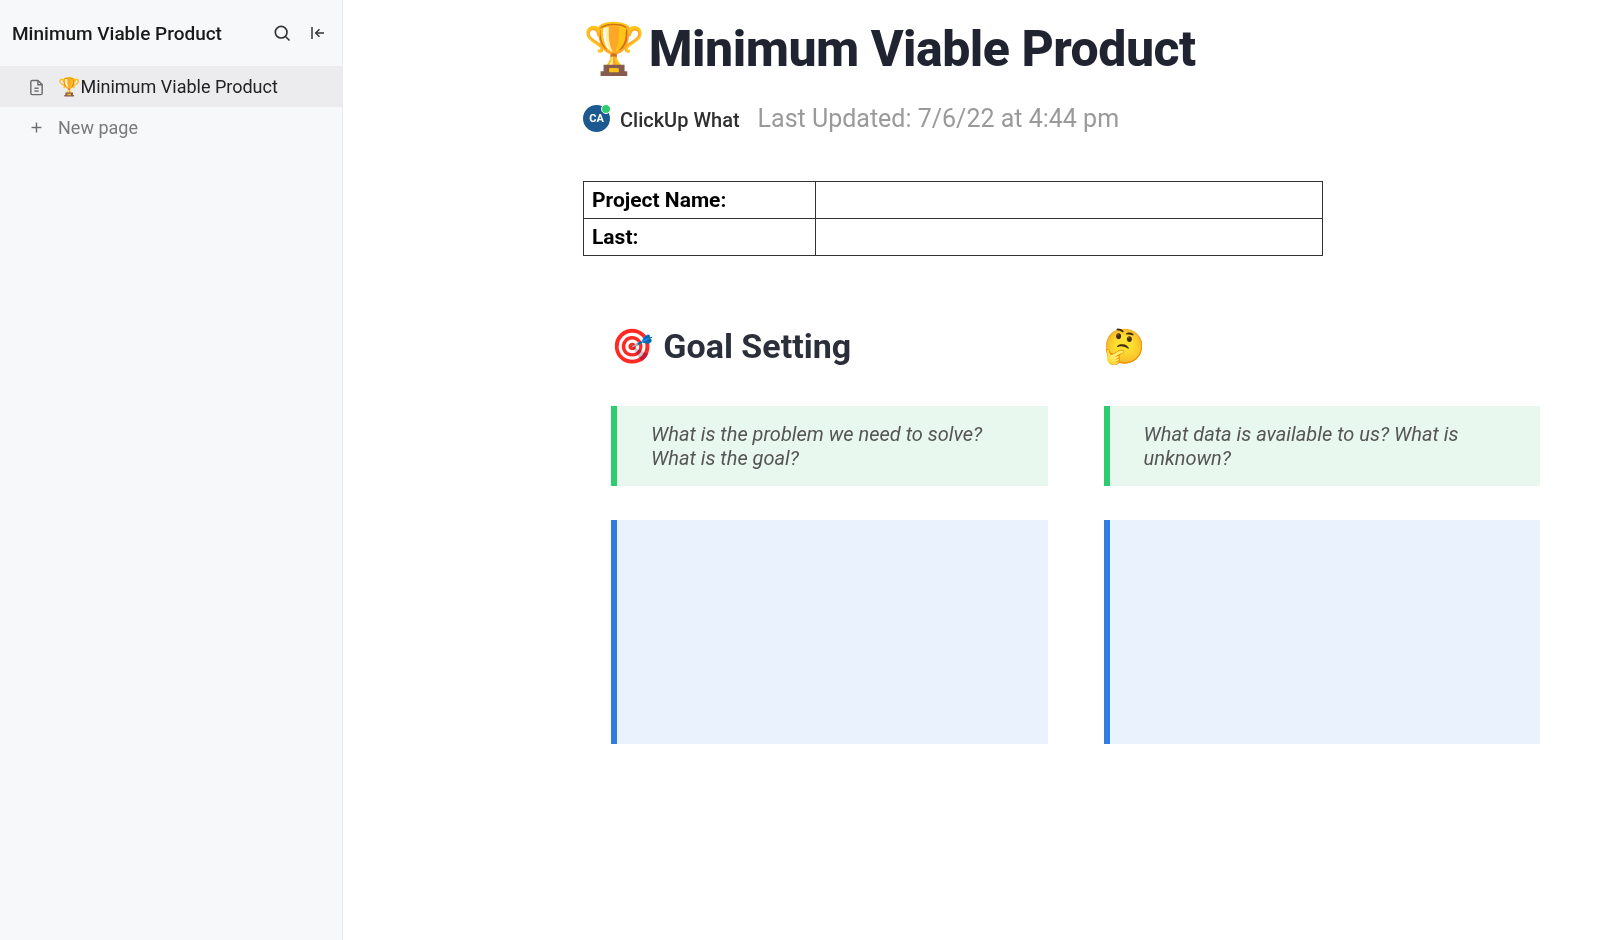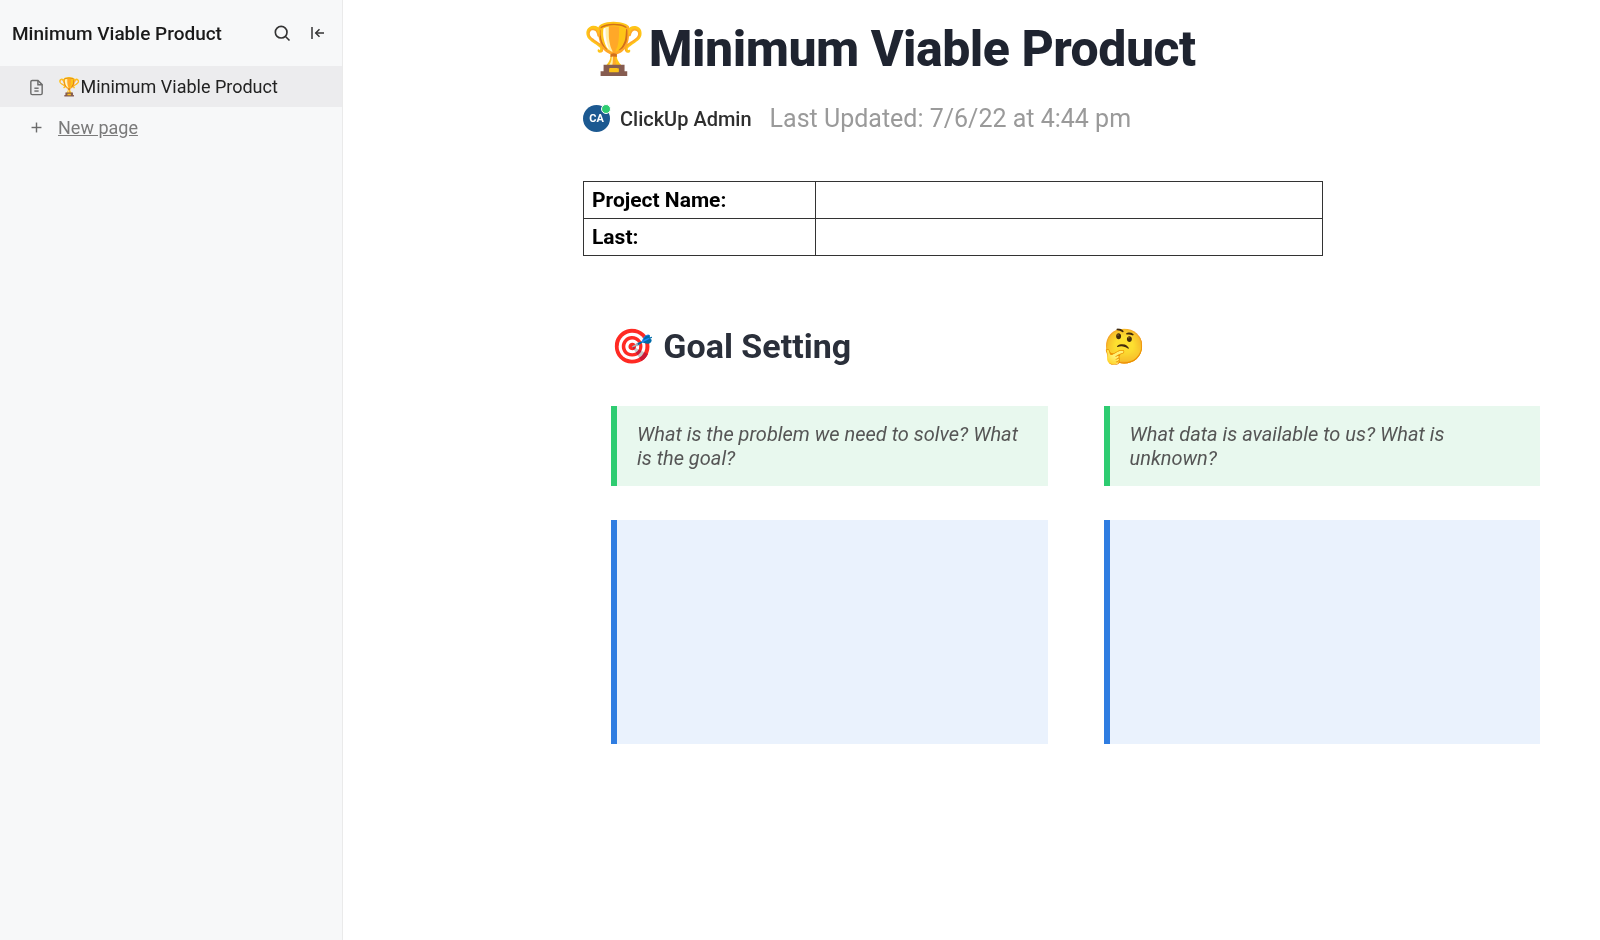--- a/index.html
+++ b/index.html
@@ -71,21 +71,20 @@
       color: #6b6b6b;
     }
     .sidebar-item .plus-icon {
       width: 18px;
       height: 18px;
       flex-shrink: 0;
       color: #6b6b6b;
     }
     .sidebar-item.muted {
       color: #7a7a7a;
-      text-decoration: underline;
     }
     
     
     .main {
       flex: 1;
       overflow-y: auto;
       padding: 20px 0 0 0;
     }
     .doc-container {
       padding-left: 240px;
@@ -172,21 +171,21 @@
       font-size: 34px;
       font-weight: 700;
       color: #2a2f3a;
       margin-bottom: 40px;
       display: flex;
       align-items: center;
       gap: 10px;
     }
     .callout {
       border-left: 6px solid;
-      padding: 16px 20px;
+      padding: 16px 34px;
       margin-bottom: 34px;
       font-size: 20px;
     }
     .callout.green {
       background: #e8f8ee;
       border-color: #2ecc71;
       color: #555;
       font-style: italic;
     }
     .callout.blue {
@@ -242,23 +241,23 @@
 </aside>
 
 <main class="main">
   <div class="doc-container">
     <h1 class="doc-title">
       <span>🏆</span>
         <span>Minimum Viable Product</span>
     </h1>
 
     <div class="meta-row">
-      <div style="display:flex;align-items:center;gap:10px;">
+      <div style="display:flex;align-items:flex-end;gap:10px;">
         <div class="avatar">CA</div>
-        <span class="author-name">ClickUp Admin</span>
+        <span class="author-name">ClickUp What</span>
       </div>
       <span class="last-updated">Last Updated: 7/6/22 at 4:44 pm</span>
     </div>
 
     <table class="info-table">
       <tbody>
           <tr>
         <td class="label">Project Name:</td>
         <td></td>
       </tr>

